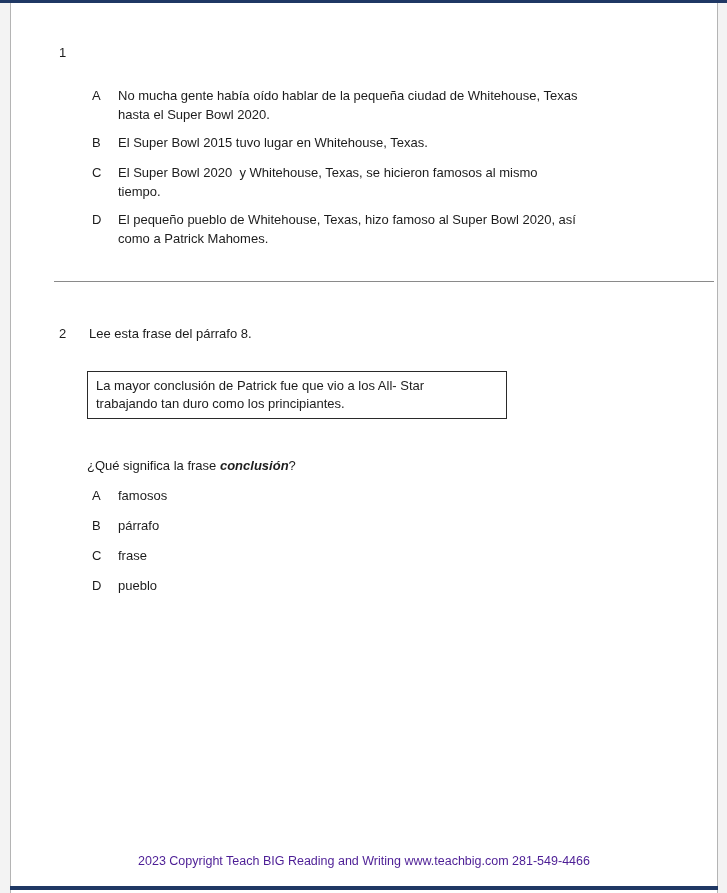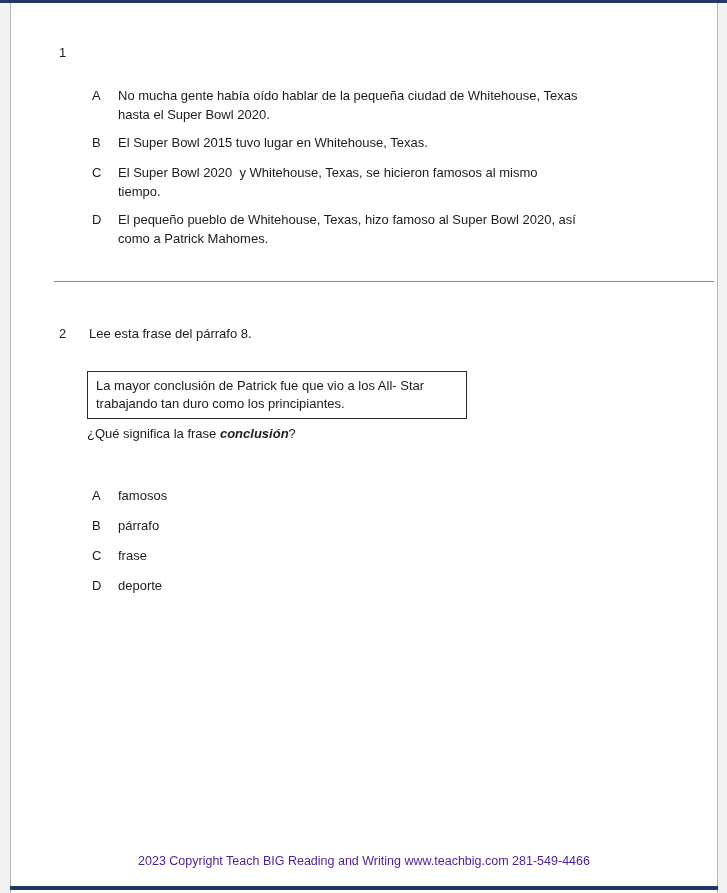--- a/index.html
+++ b/index.html
@@ -77,32 +77,32 @@
     width: 660px;
     height: 0;
     border: none;
     border-top: 1px solid #8a8a8a;
     margin: 0;
   }
   .quote-box {
     position: absolute;
     left: 76px;
     top: 371px;
-    width: 380px;
+    width: 420px;
     box-sizing: border-box;
     border: 1px solid #2a2a2a;
     padding: 5px 8px;
     font-size: 13px;
     line-height: 18px;
     white-space: pre-wrap;
   }
   .sub-prompt {
     position: absolute;
     left: 76px;
-    top: 424px;
+    top: 456px;
     font-size: 13px;
     line-height: 19px;
   }
   .sub-prompt .em {
     font-weight: bold;
     font-style: italic;
   }
   .footer {
     position: absolute;
     left: 0;
@@ -177,20 +177,20 @@
   <div class="choice q2-b">
     <span class="letter">B</span>
     <span class="ctext">párrafo</span>
   </div>
   <div class="choice q2-c">
     <span class="letter">C</span>
     <span class="ctext">frase</span>
   </div>
   <div class="choice q2-d">
     <span class="letter">D</span>
-    <span class="ctext">deporte</span>
+    <span class="ctext">pueblo</span>
   </div>
 
   <div class="footer">2023 Copyright Teach BIG Reading and Writing www.teachbig.com 281-549-4466</div>
 
 </div>
 
 <div class="rule-bottom"></div>
 
 </body></html>

